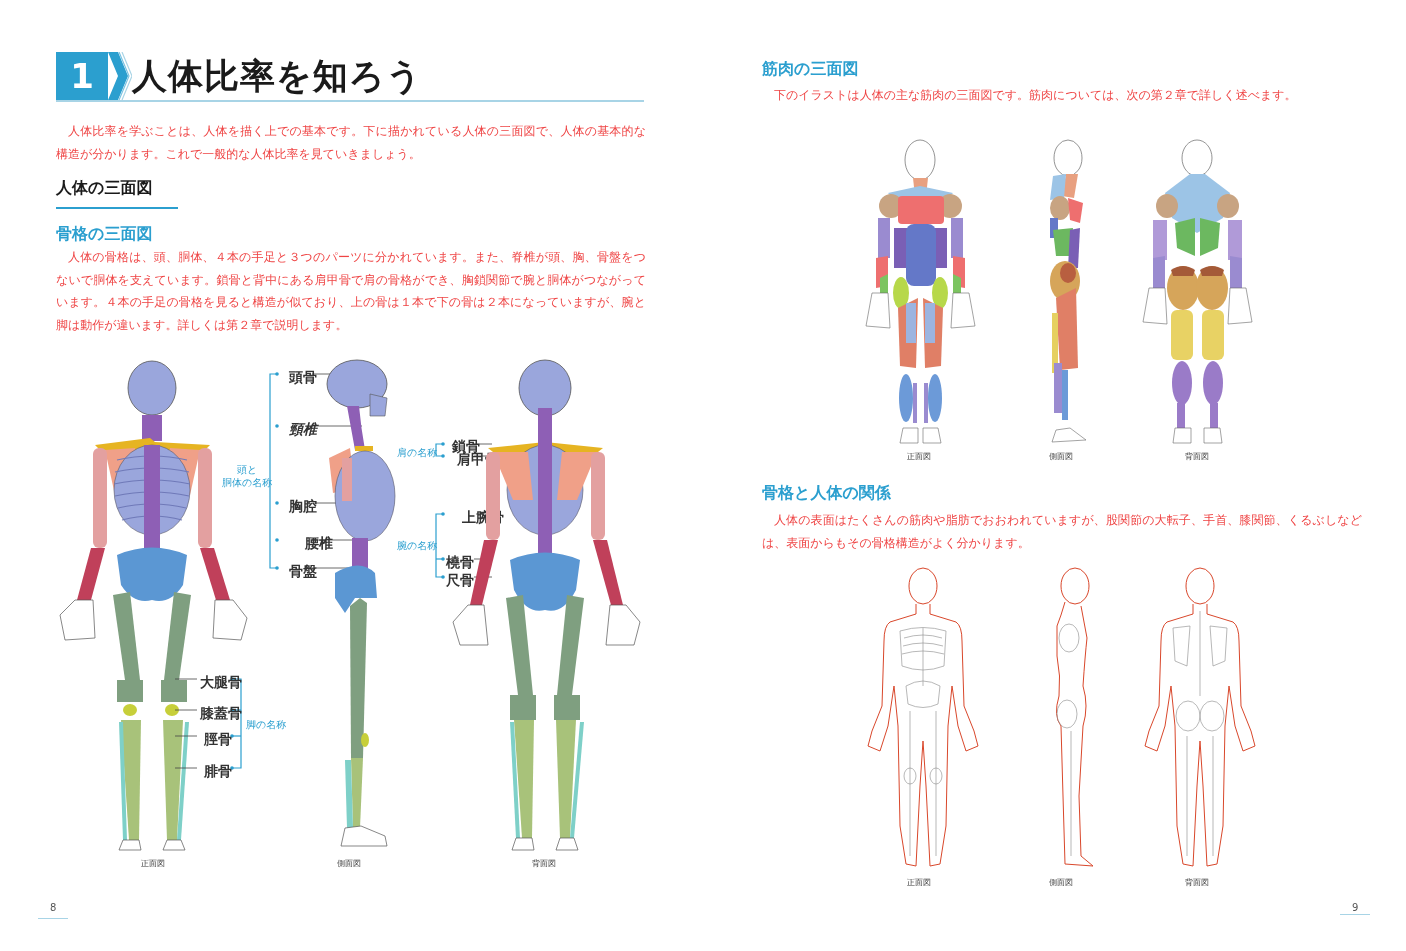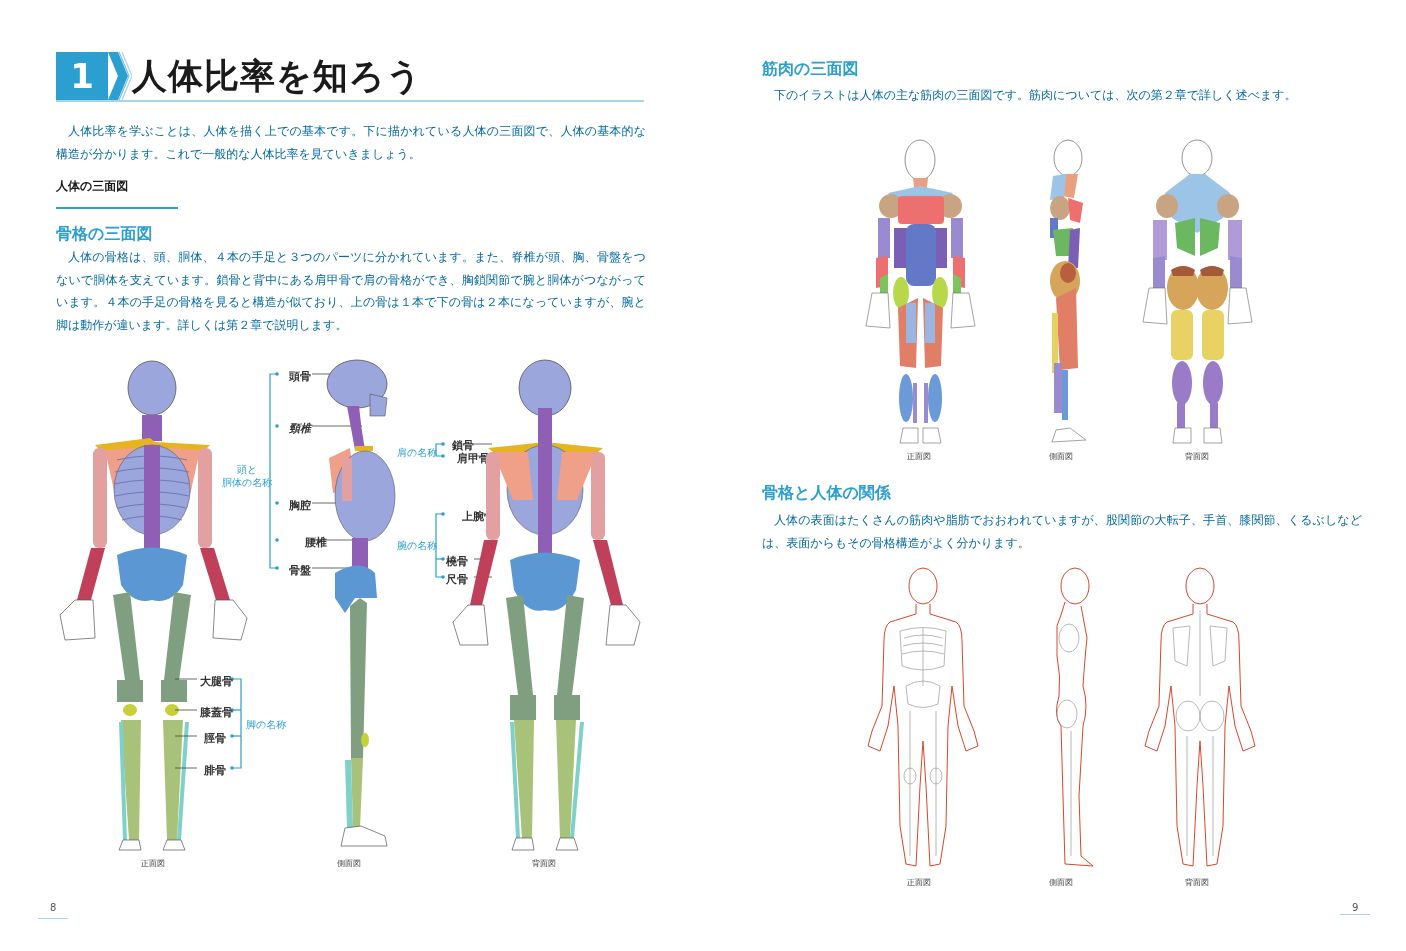--- a/index.html
+++ b/index.html
@@ -11,27 +11,27 @@
 
   
   .chapter-title { position: absolute; left: 56px; top: 50px; width: 588px; height: 52px; }
   .chapter-badge { position: absolute; left: 0; top: 2px; width: 52px; height: 48px; background: #2b9fcf; color: #fff;
     font-family: "DejaVu Sans", sans-serif; font-weight: bold; font-size: 34px; text-align: center; line-height: 48px; }
   .chapter-chevrons { position: absolute; left: 52px; top: 2px; width: 24px; height: 48px; }
   .chapter-text { position: absolute; left: 76px; top: 0; font-family: "DejaVu Sans", sans-serif; font-weight: bold;
     font-size: 35px; letter-spacing: 1px; line-height: 52px; color: #1a1a1a; }
   .chapter-rule { position: absolute; left: 0; top: 50px; width: 588px; height: 2px; background: #a8d4e6; }
 
-  .body-text { position: absolute; font-size: 12px; line-height: 22.5px; text-indent: 1em; color: #0369a1; text-align: justify; }
-  .section-title { position: absolute; font-family: "DejaVu Sans", sans-serif; font-weight: bold; font-size: 12px; color: #1a1a1a; }
+  .body-text { position: absolute; font-size: 12px; line-height: 22.5px; text-indent: 1em; color: #ef4444; text-align: justify; }
+  .section-title { position: absolute; font-family: "DejaVu Sans", sans-serif; font-weight: bold; font-size: 16px; color: #1a1a1a; }
   .section-rule { position: absolute; height: 2px; background: #2b9fcf; }
   .sub-title { position: absolute; font-family: "DejaVu Sans", sans-serif; font-weight: bold; font-size: 16px; color: #2b9fcf; }
 
   .caption { position: absolute; font-family: "DejaVu Sans", sans-serif; font-size: 8px; color: #333; transform: translateX(-50%); }
-  .label { position: absolute; font-family: "DejaVu Sans", sans-serif; font-size: 11px; font-weight: bold; color: #333; white-space: nowrap; }
+  .label { position: absolute; font-family: "DejaVu Sans", sans-serif; font-size: 14px; font-weight: bold; color: #333; white-space: nowrap; }
   .group-label { position: absolute; font-family: "DejaVu Sans", sans-serif; font-size: 10px; color: #2b9fcf; line-height: 13px; white-space: nowrap; text-align: center; }
   .page-num { position: absolute; font-family: "DejaVu Sans", sans-serif; font-size: 10px; color: #555; }
   .page-num-rule { position: absolute; height: 1px; background: #a8d4e6; width: 30px; }
 
   svg.fig { position: absolute; overflow: visible; }
 </style>
 </head>
 <body>
 
 <div class="page page-left">

